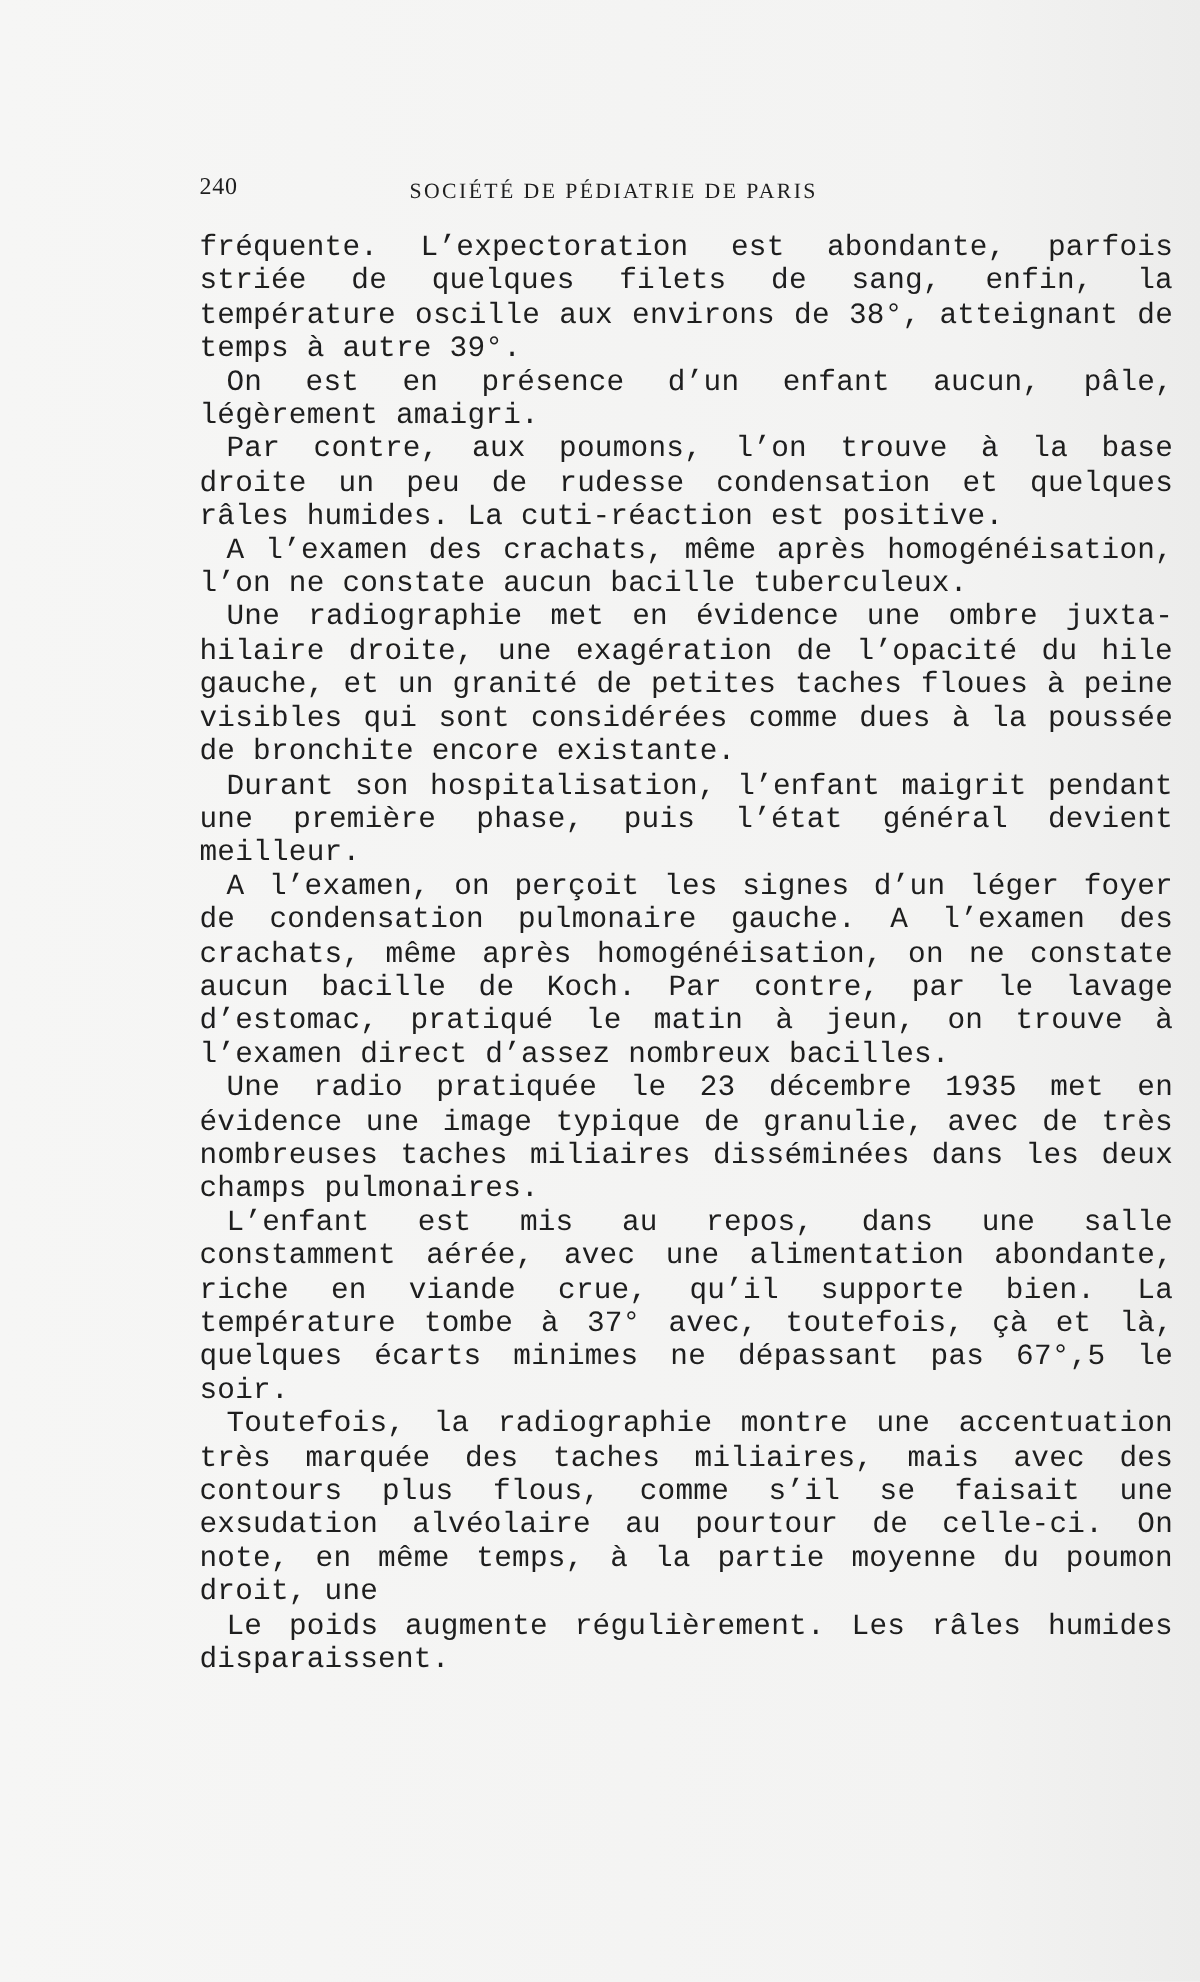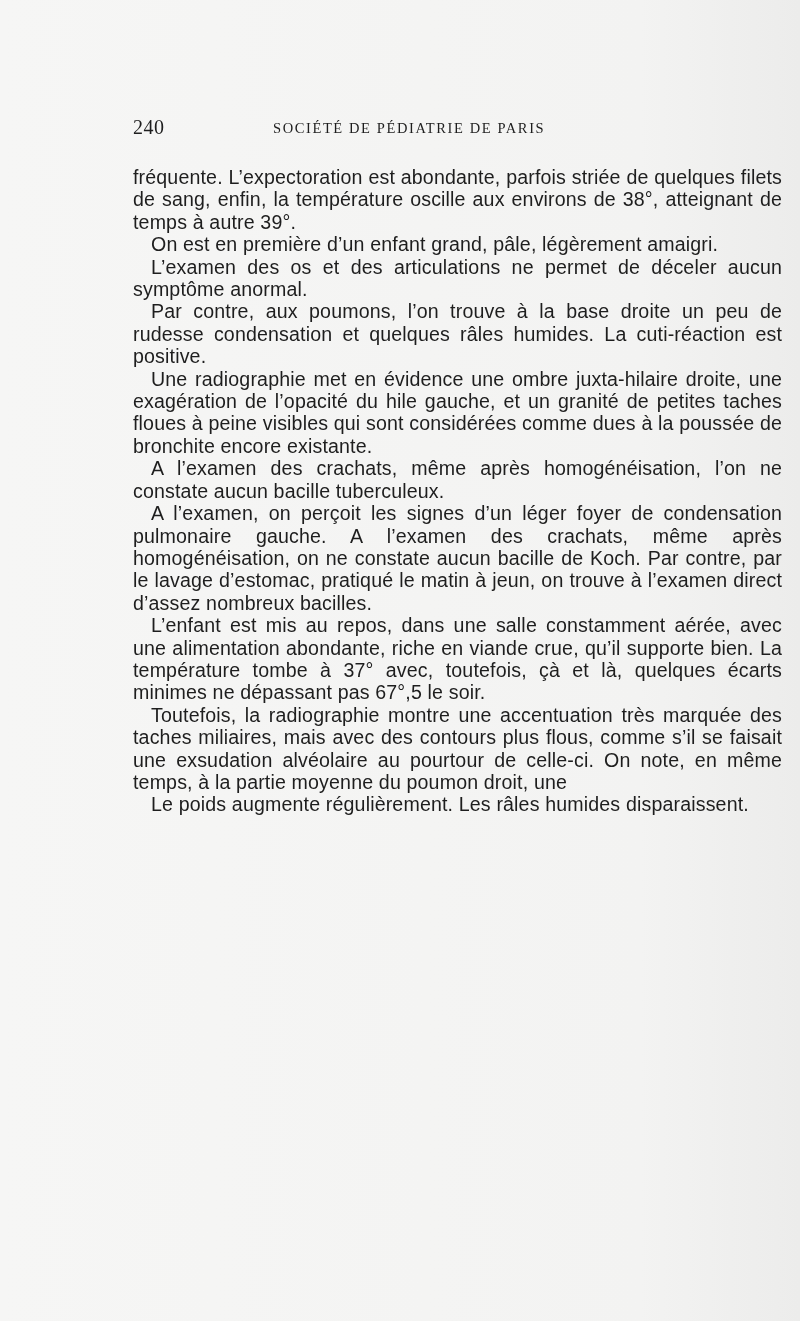--- a/index.html
+++ b/index.html
@@ -12,49 +12,50 @@
   }
   .page {
     position: absolute; left: 0; top: 0; width: 800px; height: 1321px;
     background: linear-gradient(to right, #f6f6f5 0%, #f3f3f2 80%, #ececeb 100%);
   }
   .header {
     position: absolute; left: 133px; top: 116px; width: 650px; height: 24px;
   }
   .page-number {
     position: absolute; left: 0; top: 0;
-    font-family: "Liberation Serif", serif; font-size: 20px; letter-spacing: 0.5px;
+    font-family: "Liberation Serif", serif; font-size: 16px; letter-spacing: 0.5px;
   }
   .running-title {
     position: absolute; left: 140px; top: 4px;
     font-family: "Liberation Serif", serif; font-size: 14.5px; letter-spacing: 1.6px; text-align: center;
   }
   .body-text {
     position: absolute; left: 133px; top: 154px; width: 649px;
-    font-family: Liberation Sans, sans-serif;
+    font-family: Liberation Mono, monospace;
     font-size: 19.6px; line-height: 22.4px;
-    text-align: justify; letter-spacing: 0.15px; margin-top: 12px;
+    text-align: justify; letter-spacing: 0.15px;
   }
   .body-text p { margin: 0; text-indent: 18px; hyphens: manual; }
   .body-text p.cont { text-indent: 0; }
 </style>
 </head>
 <body>
 
 <div class="page">
   <div class="header">
     <span class="page-number">240</span>
     <span class="running-title">SOCIÉTÉ DE PÉDIATRIE DE PARIS</span>
   </div>
 
   <div class="body-text">
     <p class="cont">fréquente. L’expectoration est abondante, parfois striée de quelques filets de sang, enfin, la température oscille aux environs de 38°, atteignant de temps à autre 39°.</p>
-    <p>On est en première d’un enfant grand, pâle, légèrement amaigri.</p>
-    <p>L’examen des os et des articulations ne permet de déceler aucun symptôme anormal.</p>
+    <p>On est en présence d’un enfant aucun, pâle, légèrement amaigri.</p>
     <p>Par contre, aux poumons, l’on trouve à la base droite un peu de rudesse condensation et quelques râles humides. La cuti-réaction est positive.</p>
+    <p>A l’examen des crachats, même après homogénéisation, l’on ne constate aucun bacille tuberculeux.</p>
     <p>Une radiographie met en évidence une ombre juxta-hilaire droite, une exagération de l’opacité du hile gauche, et un granité de petites taches floues à peine visibles qui sont considérées comme dues à la poussée de bronchite encore existante.</p>
-    <p>A l’examen des crachats, même après homogénéisation, l’on ne constate aucun bacille tuberculeux.</p>
+    <p>Durant son hospitalisation, l’enfant maigrit pendant une première phase, puis l’état général devient meilleur.</p>
     <p>A l’examen, on perçoit les signes d’un léger foyer de condensation pulmonaire gauche. A l’examen des crachats, même après homogénéisation, on ne constate aucun bacille de Koch. Par contre, par le lavage d’estomac, pratiqué le matin à jeun, on trouve à l’examen direct d’assez nombreux bacilles.</p>
+    <p>Une radio pratiquée le 23 décembre 1935 met en évidence une image typique de granulie, avec de très nombreuses taches miliaires disséminées dans les deux champs pulmonaires.</p>
     <p>L’enfant est mis au repos, dans une salle constamment aérée, avec une alimentation abondante, riche en viande crue, qu’il supporte bien. La température tombe à 37° avec, toutefois, çà et là, quelques écarts minimes ne dépassant pas 67°,5 le soir.</p>
     <p>Toutefois, la radiographie montre une accentuation très marquée des taches miliaires, mais avec des contours plus flous, comme s’il se faisait une exsudation alvéolaire au pourtour de celle-ci. On note, en même temps, à la partie moyenne du poumon droit, une</p>
     <p>Le poids augmente régulièrement. Les râles humides disparaissent.</p>
   </div>
 </div>
 
 </body></html>

